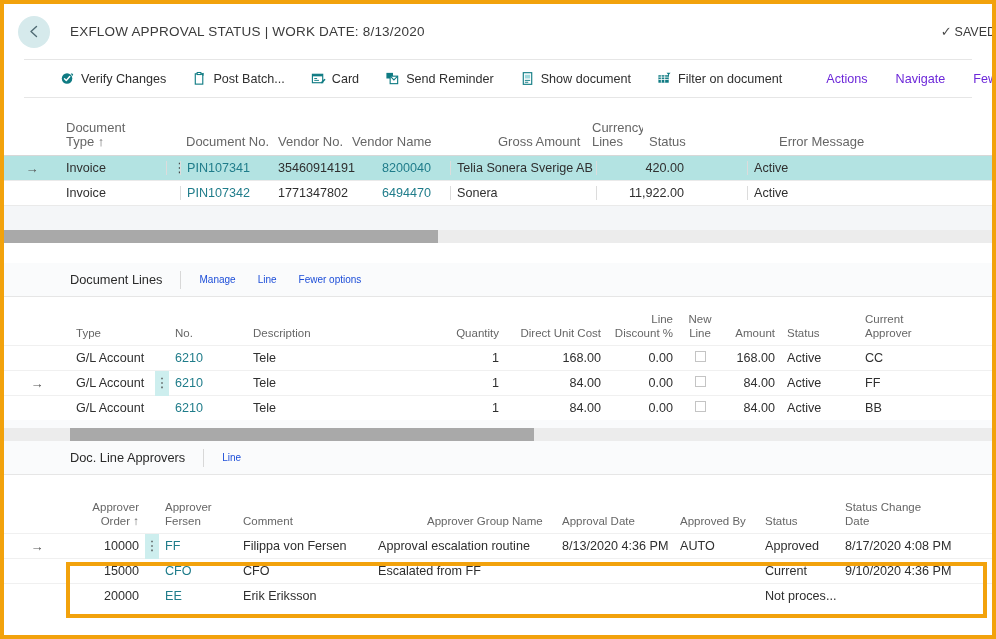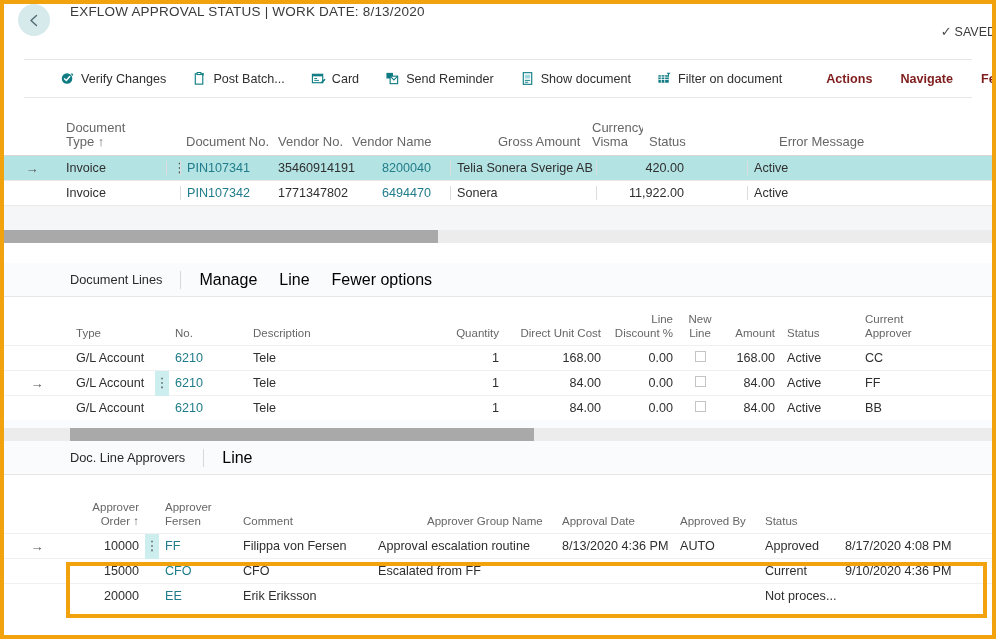--- a/index.html
+++ b/index.html
@@ -14,21 +14,21 @@
     width: 996px; height: 639px;
     background: #ffffff;
     border: 4px solid #f2a20c;
     overflow: hidden;
   }
   .inner { position: relative; width: 988px; height: 631px; background:#fff; }
 
   
   .titlebar {
     height: 55px;
-    display: flex; align-items: flex-start;
+    display: flex; align-items: center;
     padding-left: 14px;
     background: #ffffff;
     position: relative;
   }
   .back-btn {
     width: 32px; height: 32px; border-radius: 50%;
     background: #d6eaec;
     display: flex; align-items: center; justify-content: center;
     flex: none; cursor: pointer;
   }
@@ -62,23 +62,22 @@
   .tb-item {
     display: flex; align-items: center; gap: 6px;
     font-size: 12.6px; color:#2f2f2f;
     padding: 0 13px 0 0;
     margin-right: 13px;
     cursor: pointer; white-space: nowrap;
   }
   .tb-ico { width:15px; height:15px; flex:none; display:block; }
   .tb-sep { width:1px; height:20px; background:#dcdcdc; margin: 0 14px 0 4px; }
   .tb-plain {
-    font-size: 12.6px; color:#7f1d1d; cursor:pointer; white-space:nowrap;
+    font-size: 12.6px; color:#6d28d9; cursor:pointer; white-space:nowrap;
     margin-right: 28px;
-    font-weight: bold;
   }
   .tb-plain.last { margin-right:0; }
 
   
   .grid-top { position: relative; background:#fff; }
   .ghead {
     display:flex; align-items:flex-end;
     height: 58px;
     padding-top: 8px;
     border-bottom: 1px solid #d8d8d8;
@@ -110,21 +109,21 @@
   
   .section { background:#fff; }
   .sec-tabs {
     display:flex; align-items:center; height: 34px;
     padding-left: 66px; gap:0;
     border-bottom: 1px solid #e6e6e6;
     background:#fafbfc;
   }
   .sec-title { font-size:12.8px; color:#2a2a2a; font-weight:400; }
   .sec-sep { width:1px; height:18px; background:#d8d8d8; margin:0 18px; }
-  .sec-tab { font-size:16px; color:#000000; margin-right:22px; cursor:pointer; }
+  .sec-tab { font-size:10px; color:#1d4ed8; margin-right:22px; cursor:pointer; }
 
   .sub-head {
     display:flex; align-items:flex-end; height:48px;
     padding-top:6px;
     font-size:11.5px; color:#666;
   }
   .sub-head .hc { line-height:14px; padding-bottom:5px; }
   .sub-row {
     display:flex; align-items:center; height:25px;
     font-size:12.6px; color:#2f2f2f;
@@ -247,21 +246,21 @@
       <div class="cell hc" style="width:146px">
         <span>Vendor Name</span>
         <span class="l2"></span>
       </div>
       <div class="cell hc" style="width:94px;text-align:right">
         <span>Gross Amount</span>
         <span class="l2"></span>
       </div>
       <div class="cell hc" style="width:57px">
         <span>Currency</span>
-        <span class="l2">Visma</span>
+        <span class="l2">Lines</span>
       </div>
       <div class="cell hc" style="width:130px">
         <span>Status</span>
         <span class="l2"></span>
       </div>
       <div class="cell hc" style="width:110px">
         <span>Error Message</span>
         <span class="l2"></span>
       </div>
     </div>
@@ -451,20 +450,24 @@
         <span class="l2">Approval Date</span>
       </div>
       <div class="cell hc" style="width:85px">
         <span></span>
         <span class="l2">Approved By</span>
       </div>
       <div class="cell hc" style="width:80px">
         <span></span>
         <span class="l2">Status</span>
       </div>
+      <div class="cell hc" style="width:120px">
+        <span>Status Change</span>
+        <span class="l2">Date</span>
+      </div>
     </div>
 
     <div class="sub-row">
       <div class="cell" style="width:66px;text-align:center">
         <span class="rowarrow">→</span>
       </div>
       <div class="cell num" style="width:75px">10000</div>
       <div class="cell cellmark" style="width:14px;padding:0">
         <span class="dots">⋮</span>
       </div>

